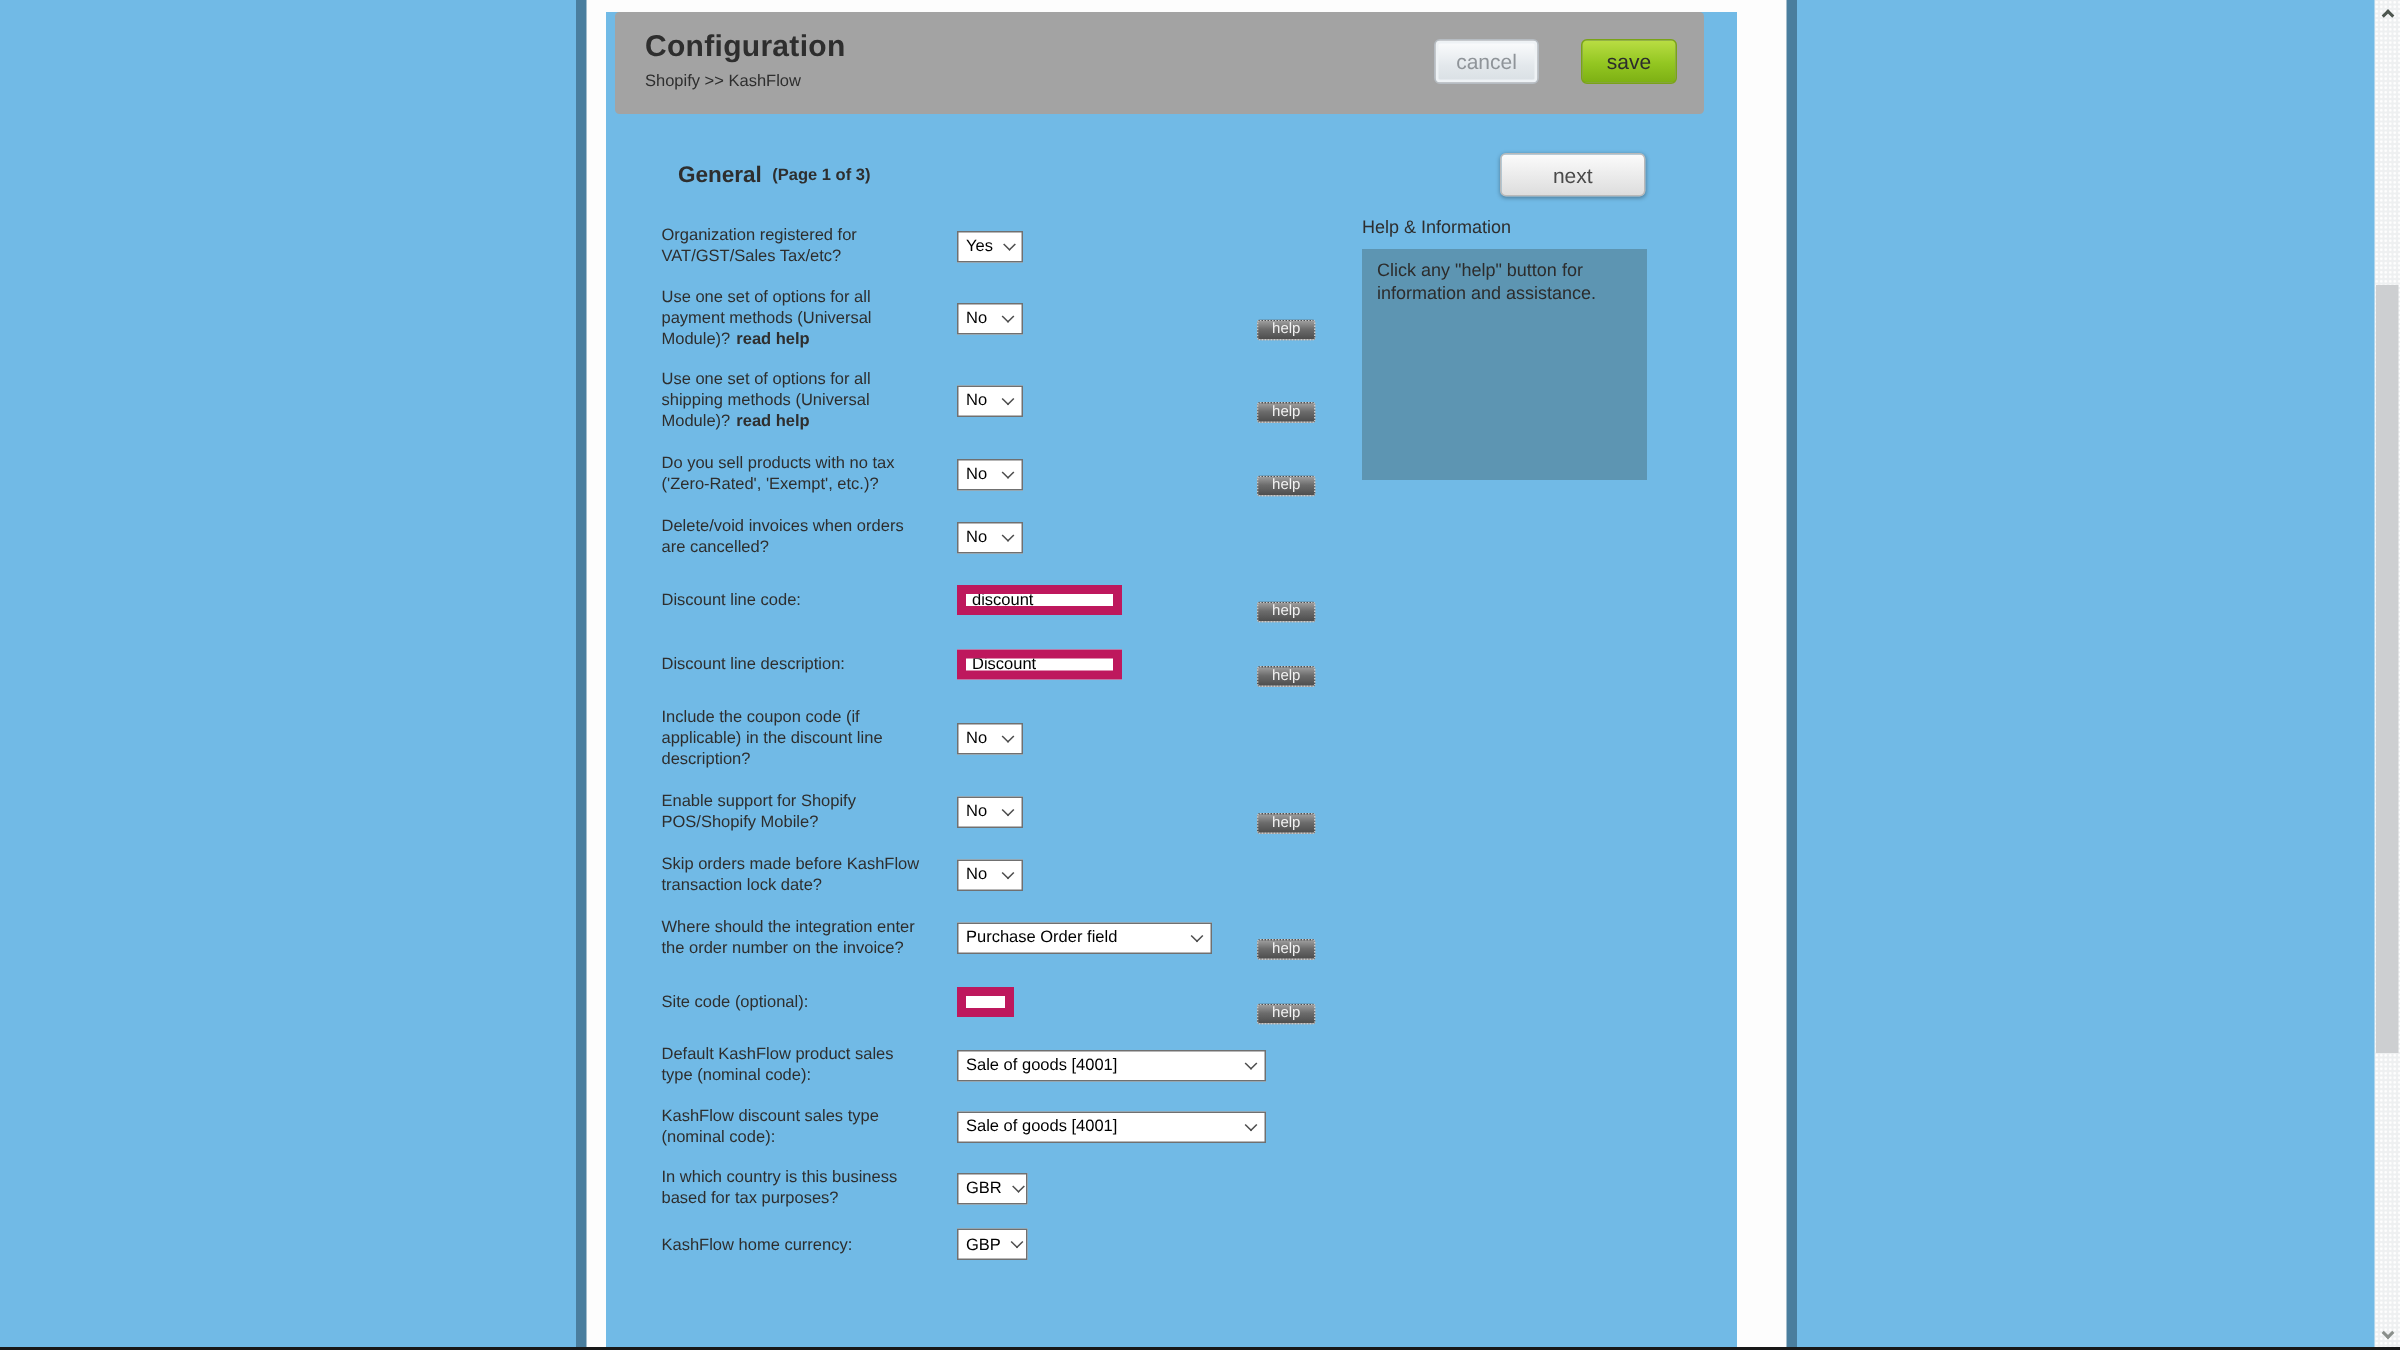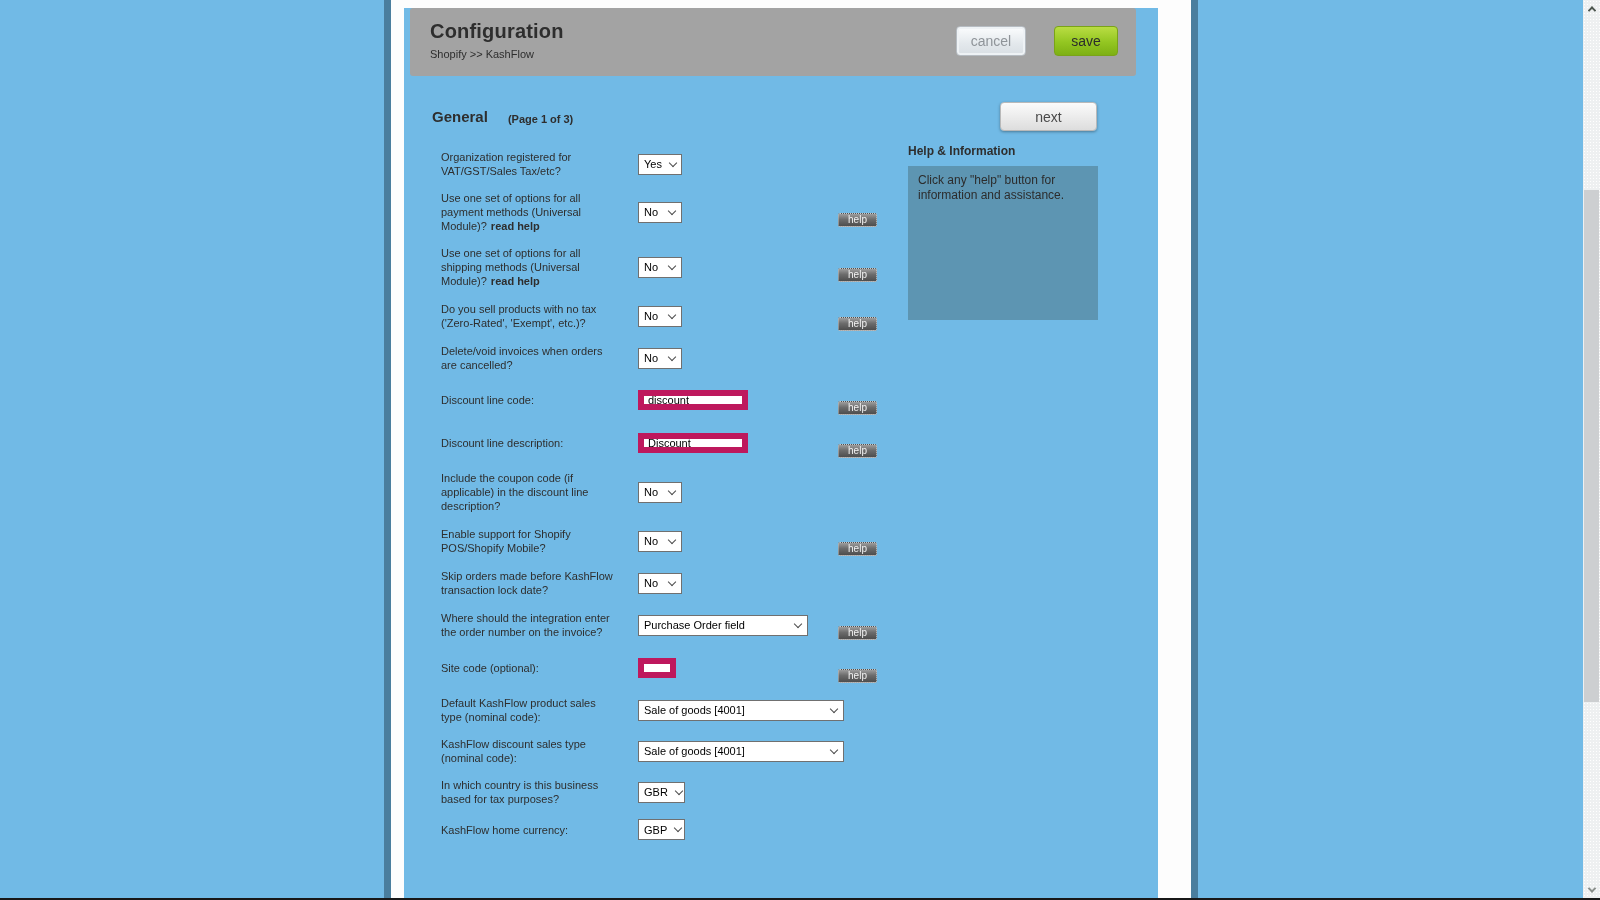--- a/index.html
+++ b/index.html
@@ -22,21 +22,21 @@
   .crumb { font-size:11px; color:#2e2e2e; margin-top:5px; }
   .hdr-btns { display:flex; gap:28px; align-items:flex-start; padding-top:6px; }
   .btn-cancel { width:70px; height:30px; border-radius:4px; font-family:"Liberation Sans",sans-serif;
                 background:linear-gradient(#fcfdfe,#e3e8ec 60%,#d9dfe4); border:1px solid #b6bcc2;
                 color:#8f9499; font-size:14px; box-shadow:inset 0 0 0 2px #eef2f5; }
   .btn-save { width:64px; height:30px; border-radius:4px; font-family:"Liberation Sans",sans-serif;
               background:linear-gradient(#b9dd43,#93c621 55%,#7db014); border:1px solid #7aa318;
               color:#2c2c2c; font-size:14px; }
 
   
-  .sec-head { position:absolute; left:28px; top:100px; display:flex; align-items:flex-end; gap:20px; }
+  .sec-head { position:absolute; left:48px; top:100px; display:flex; align-items:center; gap:7px; }
   .sec-title { font-size:15px; font-weight:bold; color:#2e2e2e; }
   .sec-page { font-size:11px; font-weight:bold; color:#2e2e2e; }
   .btn-next { position:absolute; left:596px; top:94px; width:97px; height:29px; border-radius:4px;
               background:linear-gradient(#fbfbfb,#dddddd); border:1px solid #b9b9b9;
               color:#4a4a4a; font-size:14px; font-family:"Liberation Sans",sans-serif;
               box-shadow:0 1px 3px rgba(0,0,0,0.35); }
 
   
   .rows { position:absolute; left:37px; top:142px; width:480px; }
   .row { display:flex; align-items:center; margin-bottom:13px; }
@@ -55,21 +55,21 @@
   .txt { height:20px; border:6px solid #be185d; font-size:11px; padding:1px 4px;
          font-family:"Liberation Sans",sans-serif; color:#000; }
   .txt.w110{width:110px} .txt.w38{width:38px}
 
   .help-btn { width:39px; height:14px; font-size:10px; line-height:10px; color:#f2f2f2;
               background:linear-gradient(#9d9d9d,#6c6c6c 45%,#4e4e4e); border:1px dotted #c9c9c9;
               border-radius:2px; font-family:"Liberation Sans",sans-serif; padding:0; }
 
   
   .help-panel { position:absolute; left:504px; top:136px; width:190px; }
-  .hp-title { font-size:12px; font-weight:bold; color:#2e2e2e; margin-bottom:8px; }
+  .hp-title { font-size:12px; font-weight:normal; color:#2e2e2e; margin-bottom:8px; }
   .hp-box { background:#5d95b2; width:190px; height:154px; padding:7px 10px;
             font-size:12px; line-height:15px; color:#2c2c2c; }
 
   
   .sbar { position:absolute; right:0; top:0; width:17px; height:900px; background:#eef0f1;
           background-image:radial-gradient(#ffffff 0.8px, transparent 0.9px); background-size:3px 3px; }
   .sb-up, .sb-down { position:absolute; left:0; width:17px; height:17px; display:flex;
           align-items:center; justify-content:center; }
   .sb-up{top:0} .sb-down{bottom:2px}
   .sb-up .arr { width:6px; height:6px; border-left:2px solid #4d564f; border-top:2px solid #4d564f;

